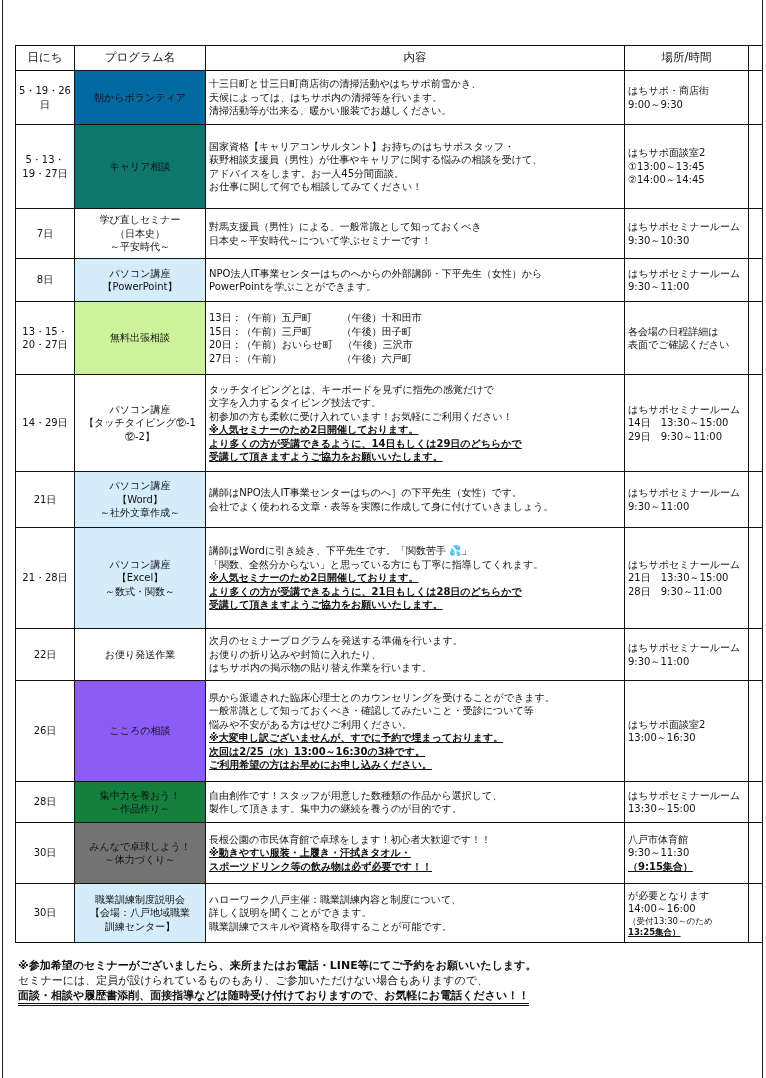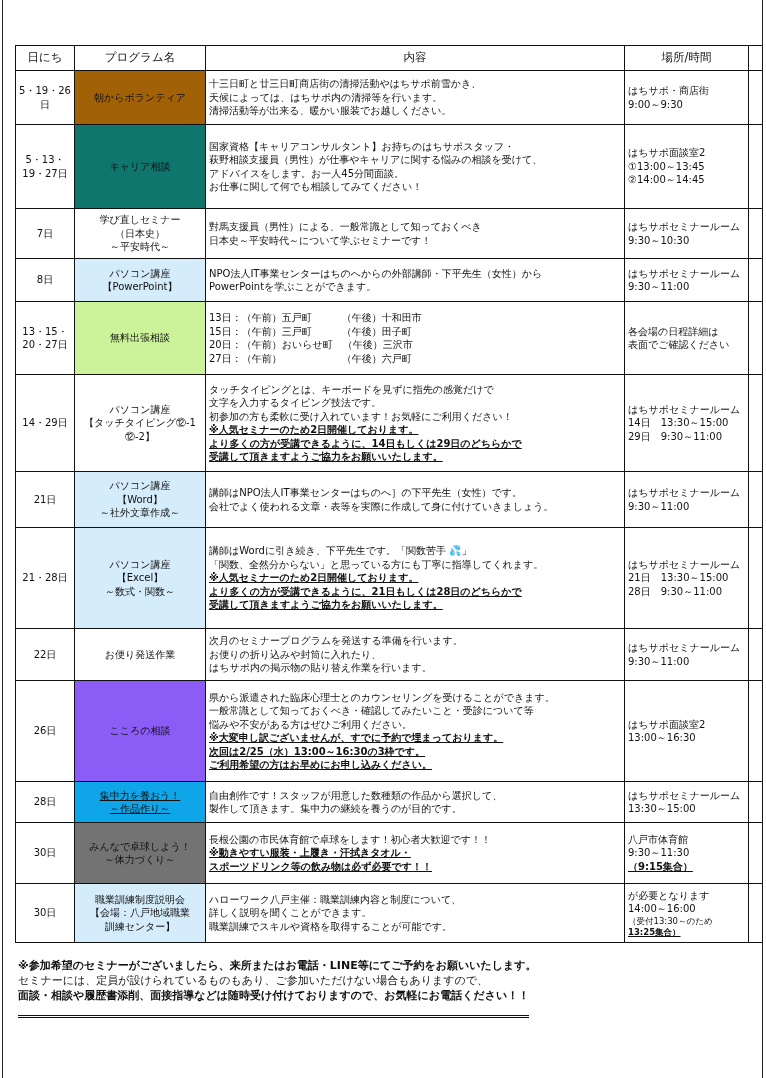--- a/index.html
+++ b/index.html
@@ -33,21 +33,21 @@
     .line { display: block; white-space: nowrap; }
     .place-sm { font-size: 8.5px; line-height: 11px; }
     .notes {
       position: absolute; left: 18px; top: 958px; width: 740px;
       font-size: 11px; line-height: 15px;
     }
     .notes .line { white-space: nowrap; }
     .notes .bold { font-weight: bold; }
     .red { color: #e02020; font-weight: bold; }
     .red-u { color: #e02020; font-weight: bold; text-decoration: underline; }
-    .double-u { font-weight: bold; border-bottom: 3px double #111; display: inline-block; padding-bottom: 12px; }
+    .double-u { font-weight: bold; border-bottom: 3px double #111; display: inline-block; padding-bottom: 0; }
   </style>
 </head>
 <body>
 
 <div class="frame"></div>
 
 <table class="sched">
   <colgroup>
     <col class="c-date">
       <col class="c-prog">
@@ -60,21 +60,21 @@
       <th>日にち</th>
       <th>プログラム名</th>
       <th>内容</th>
       <th>場所/時間</th>
       <th></th>
     </tr>
   </thead>
   <tbody id="rows">
       <tr style="height: 54px;">
         <td class="date">5・19・26日</td>
-        <td class="prog" style="background: #a16207;">
+        <td class="prog" style="background: #0369a1;">
           <span class="line">朝からボランティア</span>
         </td>
         <td class="content">
           <span class="line">十三日町と廿三日町商店街の清掃活動やはちサポ前雪かき、</span>
           <span class="line">天候によっては、はちサポ内の清掃等を行います。</span>
           <span class="line">清掃活動等が出来る、暖かい服装でお越しください。</span>
         </td>
         <td class="place">
           <span class="line">はちサポ・商店街</span>
           <span class="line">9:00～9:30</span>
@@ -239,21 +239,21 @@
           <span class="line u">ご利用希望の方はお早めにお申し込みください。</span>
         </td>
         <td class="place">
           <span class="line">はちサポ面談室2</span>
           <span class="line">13:00～16:30</span>
         </td>
         <td></td>
       </tr>
       <tr style="height: 41px;">
         <td class="date">28日</td>
-        <td class="prog" style="background: #0ea5e9; text-decoration: underline;">
+        <td class="prog" style="background: #15803d;">
           <span class="line">集中力を養おう！</span>
           <span class="line">～作品作り～</span>
         </td>
         <td class="content">
           <span class="line">自由創作です！スタッフが用意した数種類の作品から選択して、</span>
           <span class="line">製作して頂きます。集中力の継続を養うのが目的です。</span>
         </td>
         <td class="place">
           <span class="line">はちサポセミナールーム</span>
           <span class="line">13:30～15:00</span>

